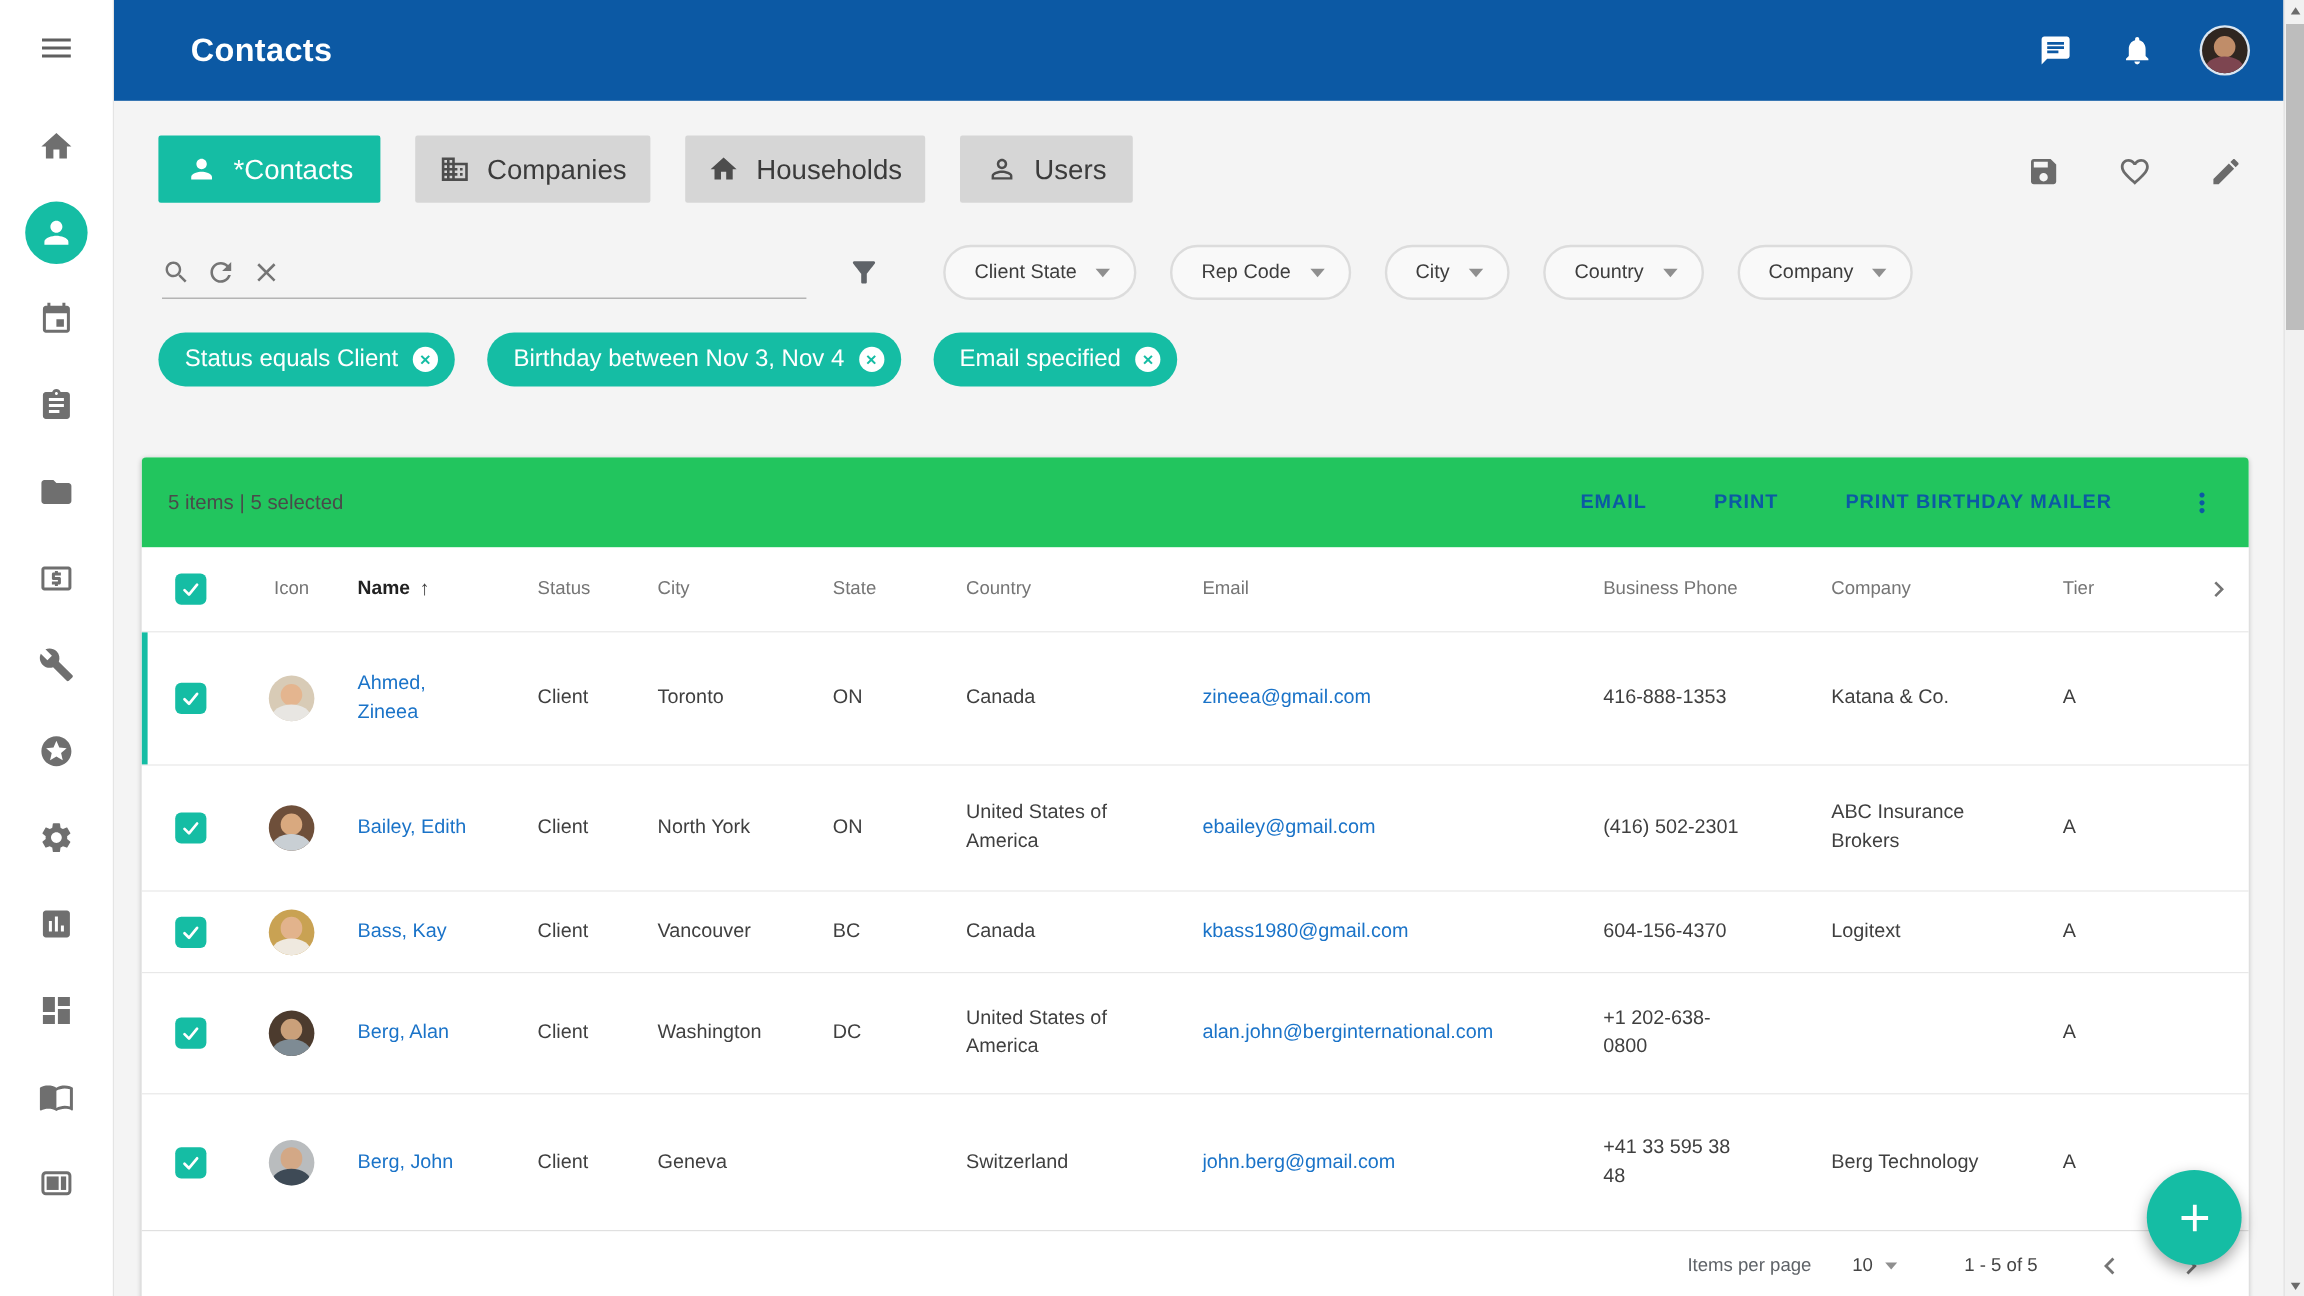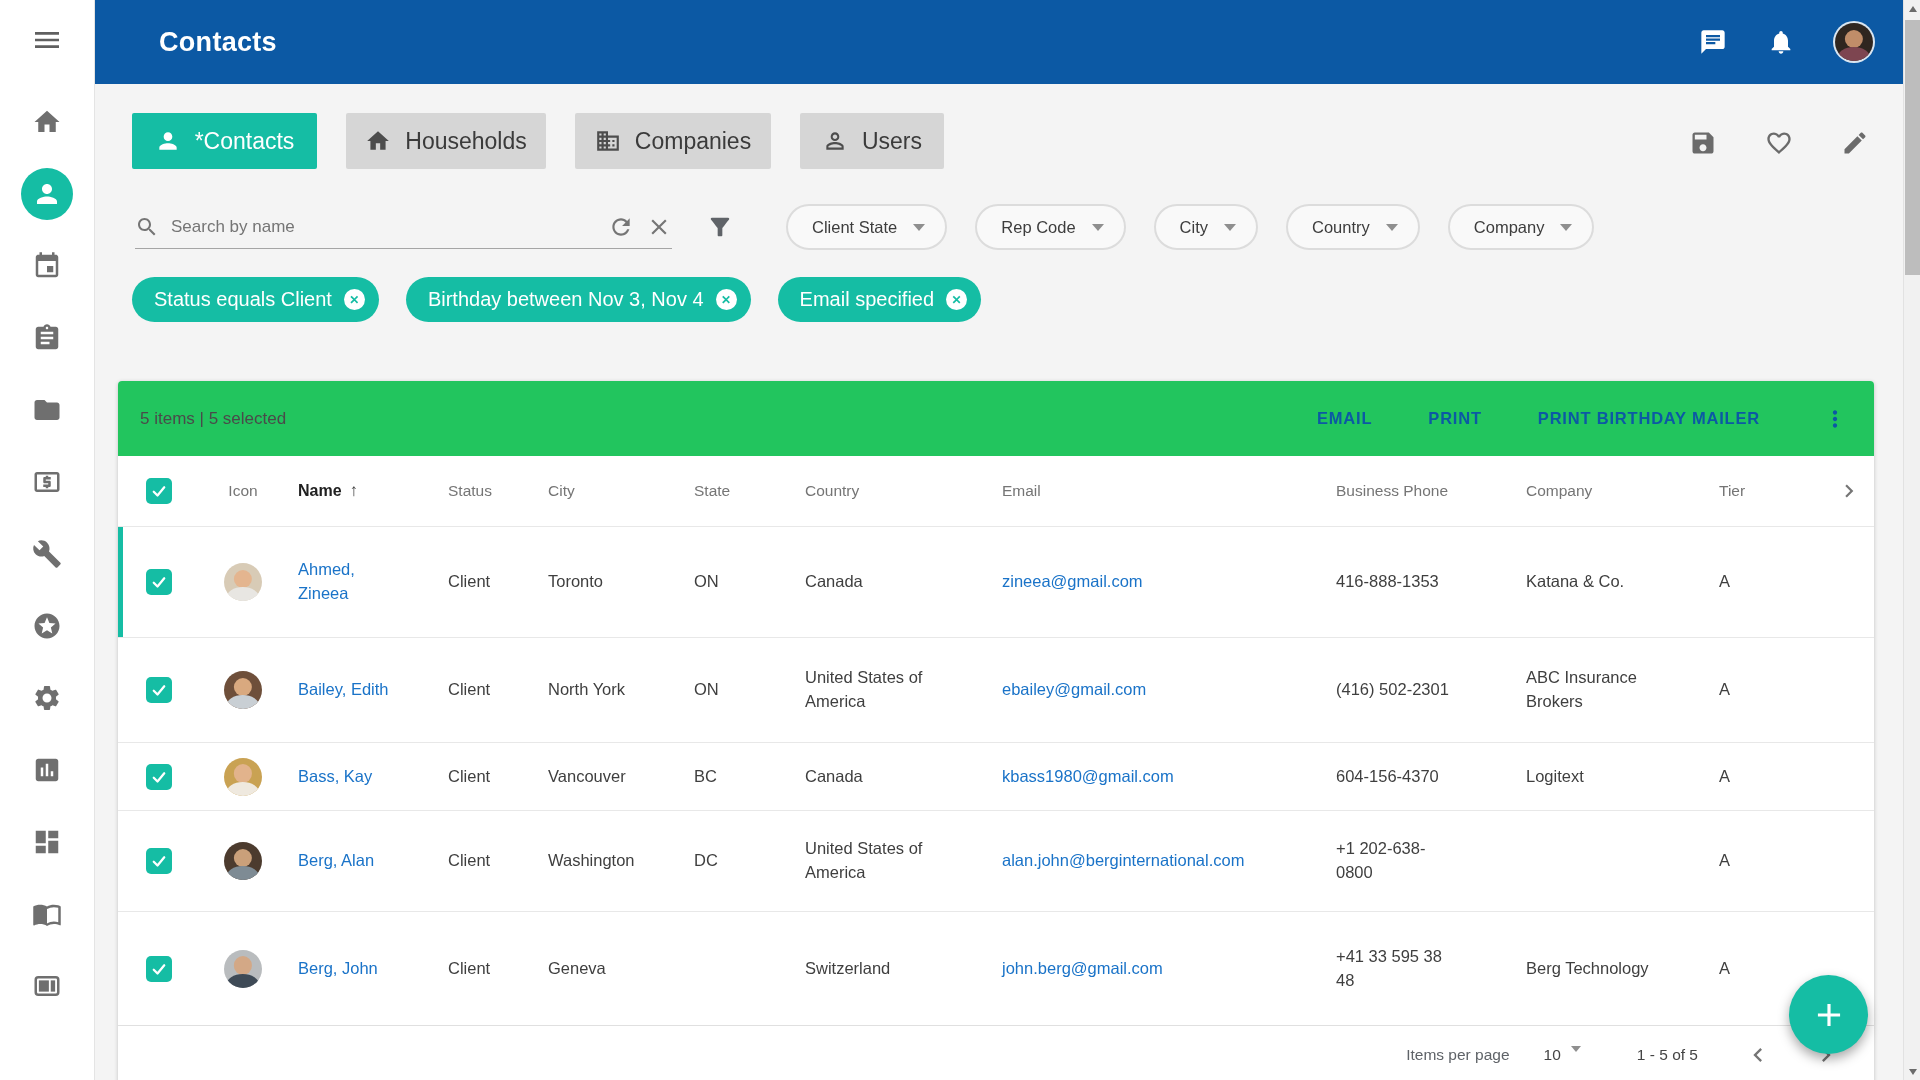--- a/index.html
+++ b/index.html
@@ -96,21 +96,21 @@
   .avatar::after { content:""; position:absolute; left:50%; top:64%; transform:translateX(-50%); width:88%; height:60%; border-radius:50% 50% 0 0; background:var(--shirt); }
   .av-h { --hair:#2f2620; --skin:#c08d69; --shirt:#7d4550; }
   .av-0 { --hair:#d8cbb6; --skin:#e4b58f; --shirt:#e8e6e2; }
   .av-1 { --hair:#6e4f3a; --skin:#d9a97f; --shirt:#c9cfd4; }
   .av-2 { --hair:#c9a253; --skin:#e2b38c; --shirt:#efe9df; }
   .av-3 { --hair:#4c3b2e; --skin:#caa07a; --shirt:#7e8b94; }
   .av-4 { --hair:#b9bcbe; --skin:#d3a886; --shirt:#3e4a56; }
 
   
   .tfoot { height:58px; display:flex; align-items:center; justify-content:flex-end; padding-right:34px; color:#5f6368; font-size:15.5px; }
-  .per-page { display:flex; align-items:flex-start; gap:10px; margin-left:34px; cursor:pointer; color:#454545; }
+  .per-page { display:flex; align-items:center; gap:10px; margin-left:34px; cursor:pointer; color:#454545; }
   .per-page .caret { width:0; height:0; border-left:5.5px solid transparent; border-right:5.5px solid transparent; border-top:6.5px solid #8f8f8f; }
   .range { margin-left:56px; color:#454545; }
   .page-btn { width:28px; height:28px; color:#757575; cursor:pointer; }
   .page-prev { margin-left:46px; } .page-next { margin-left:40px; }
 
   
   .fab { position:absolute; left:1789px; top:975px; width:79px; height:79px; border-radius:50%; background:#15bda4; box-shadow:0 5px 12px rgba(0,0,0,.35); display:flex; align-items:center; justify-content:center; cursor:pointer; z-index:40; border:none; }
   .fab svg { width:38px; height:38px; color:#ffffff; }
 </style>
 </head>
@@ -218,31 +218,31 @@
 
 <main class="content">
 
   <div class="tabs-row">
     <div class="tab tab-contacts active">
       <svg viewBox="0 0 24 24" fill="currentColor">
           <path d="M12 12c2.21 0 4-1.79 4-4s-1.79-4-4-4-4 1.79-4 4 1.79 4 4 4zm0 2c-2.67 0-8 1.34-8 4v2h16v-2c0-2.66-5.33-4-8-4z"></path>
         </svg>
       <span>*Contacts</span>
     </div>
+    <div class="tab tab-companies">
+      <svg viewBox="0 0 24 24" fill="currentColor">
+          <path d="M12 7V3H2v18h20V7H12zM6 19H4v-2h2v2zm0-4H4v-2h2v2zm0-4H4V9h2v2zm0-4H4V5h2v2zm4 12H8v-2h2v2zm0-4H8v-2h2v2zm0-4H8V9h2v2zm0-4H8V5h2v2zm10 12h-8v-2h2v-2h-2v-2h2v-2h-2V9h8v10zm-2-8h-2v2h2v-2zm0 4h-2v2h2v-2z"></path>
+        </svg>
+      <span>Companies</span>
+    </div>
     <div class="tab tab-households">
       <svg viewBox="0 0 24 24" fill="currentColor">
           <path d="M10 20v-6h4v6h5v-8h3L12 3 2 12h3v8z"></path>
         </svg>
       <span>Households</span>
-    </div>
-    <div class="tab tab-companies">
-      <svg viewBox="0 0 24 24" fill="currentColor">
-          <path d="M12 7V3H2v18h20V7H12zM6 19H4v-2h2v2zm0-4H4v-2h2v2zm0-4H4V9h2v2zm0-4H4V5h2v2zm4 12H8v-2h2v2zm0-4H8v-2h2v2zm0-4H8V9h2v2zm0-4H8V5h2v2zm10 12h-8v-2h2v-2h-2v-2h2v-2h-2V9h8v10zm-2-8h-2v2h2v-2zm0 4h-2v2h2v-2z"></path>
-        </svg>
-      <span>Companies</span>
     </div>
     <div class="tab tab-users">
       <svg viewBox="0 0 24 24" fill="currentColor">
           <path d="M12 5.9c1.16 0 2.1.94 2.1 2.1s-.94 2.1-2.1 2.1S9.9 9.16 9.9 8s.94-2.1 2.1-2.1m0 9c2.97 0 6.1 1.46 6.1 2.1v1.1H5.9V17c0-.64 3.13-2.1 6.1-2.1M12 4C9.79 4 8 5.79 8 8s1.79 4 4 4 4-1.79 4-4-1.79-4-4-4zm0 9c-2.67 0-8 1.34-8 4v3h16v-3c0-2.66-5.33-4-8-4z"></path>
         </svg>
       <span>Users</span>
     </div>
   </div>
 
   <div class="quick-actions">
@@ -255,21 +255,20 @@
     <svg class="qa-icon" viewBox="0 0 24 24" fill="currentColor">
         <path d="M3 17.25V21h3.75L17.81 9.94l-3.75-3.75L3 17.25zM20.71 7.04c.39-.39.39-1.02 0-1.41l-2.34-2.34c-.39-.39-1.02-.39-1.41 0l-1.83 1.83 3.75 3.75 1.83-1.83z"></path>
       </svg>
   </div>
 
   <div class="filters-row">
     <div class="search-field">
       <svg class="s-icon" viewBox="0 0 24 24" fill="currentColor">
           <path d="M15.5 14h-.79l-.28-.27C15.41 12.59 16 11.11 16 9.5 16 5.91 13.09 3 9.5 3S3 5.91 3 9.5 5.91 16 9.5 16c1.61 0 3.09-.59 4.23-1.57l.27.28v.79l5 4.99L20.49 19l-4.99-5zm-6 0C7.01 14 5 11.99 5 9.5S7.01 5 9.5 5 14 7.01 14 9.5 11.99 14 9.5 14z"></path>
         </svg>
-      <input class="search-input" type="text" placeholder="Search by name" style="">
       <svg class="field-btn" viewBox="0 0 24 24" fill="currentColor">
           <path d="M17.65 6.35C16.2 4.9 14.21 4 12 4c-4.42 0-7.99 3.58-7.99 8s3.57 8 7.99 8c3.73 0 6.84-2.55 7.73-6h-2.08c-.82 2.33-3.04 4-5.65 4-3.31 0-6-2.69-6-6s2.69-6 6-6c1.66 0 3.14.69 4.22 1.78L13 11h7V4l-2.35 2.35z"></path>
         </svg>
       <svg class="field-btn" viewBox="0 0 24 24" fill="currentColor">
           <path d="M19 6.41L17.59 5 12 10.59 6.41 5 5 6.41 10.59 12 5 17.59 6.41 19 12 13.41 17.59 19 19 17.59 13.41 12z"></path>
         </svg>
     </div>
     <svg class="funnel-btn" viewBox="0 0 24 24" fill="currentColor">
         <path d="M4.25 5.61C6.27 8.2 10 13 10 13v6c0 .55.45 1 1 1h2c.55 0 1-.45 1-1v-6s3.72-4.8 5.74-7.39c.51-.66.04-1.61-.79-1.61H5.04c-.83 0-1.3.95-.79 1.61z"></path>
       </svg>

